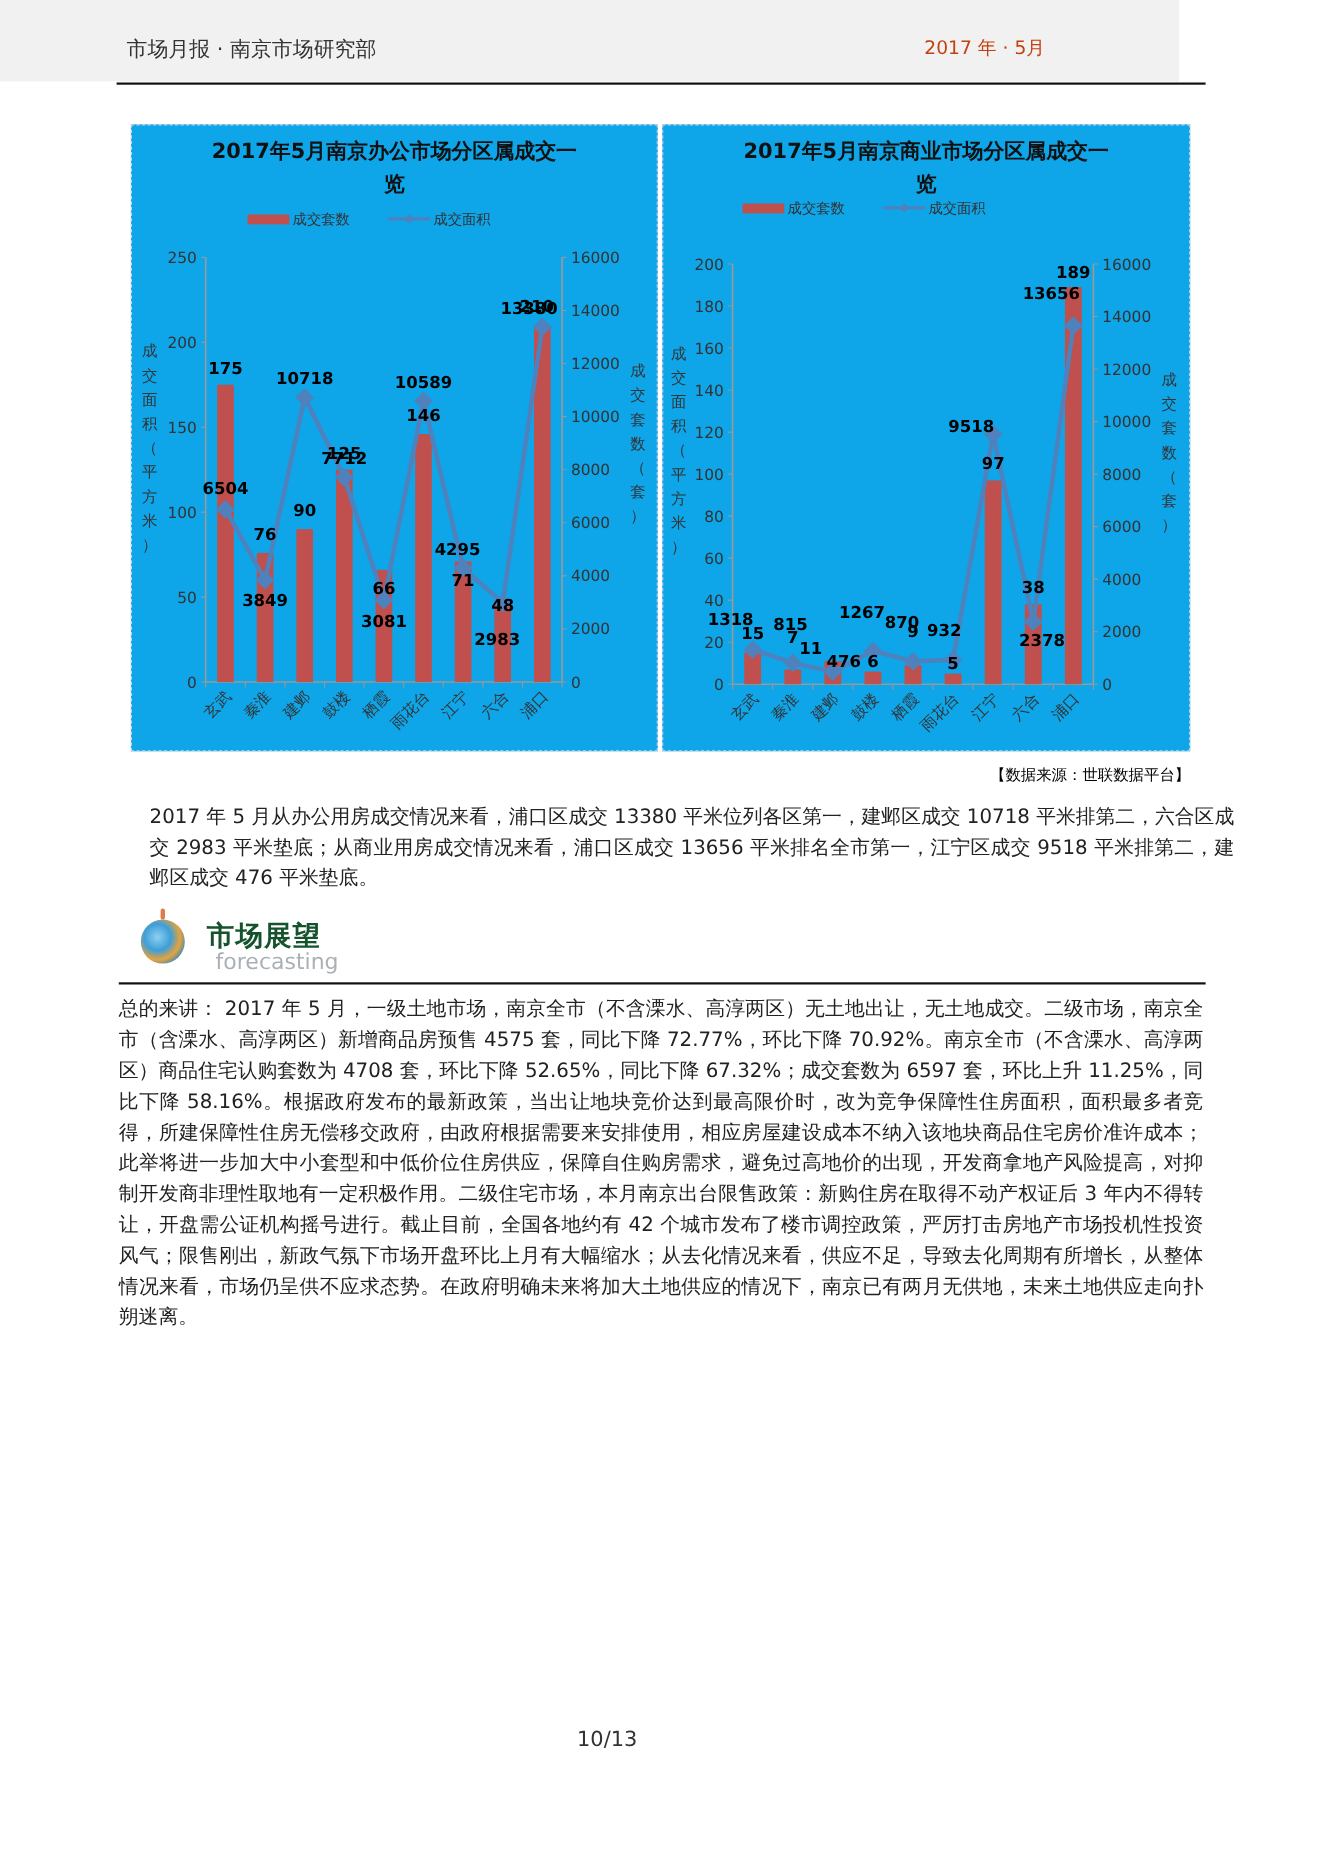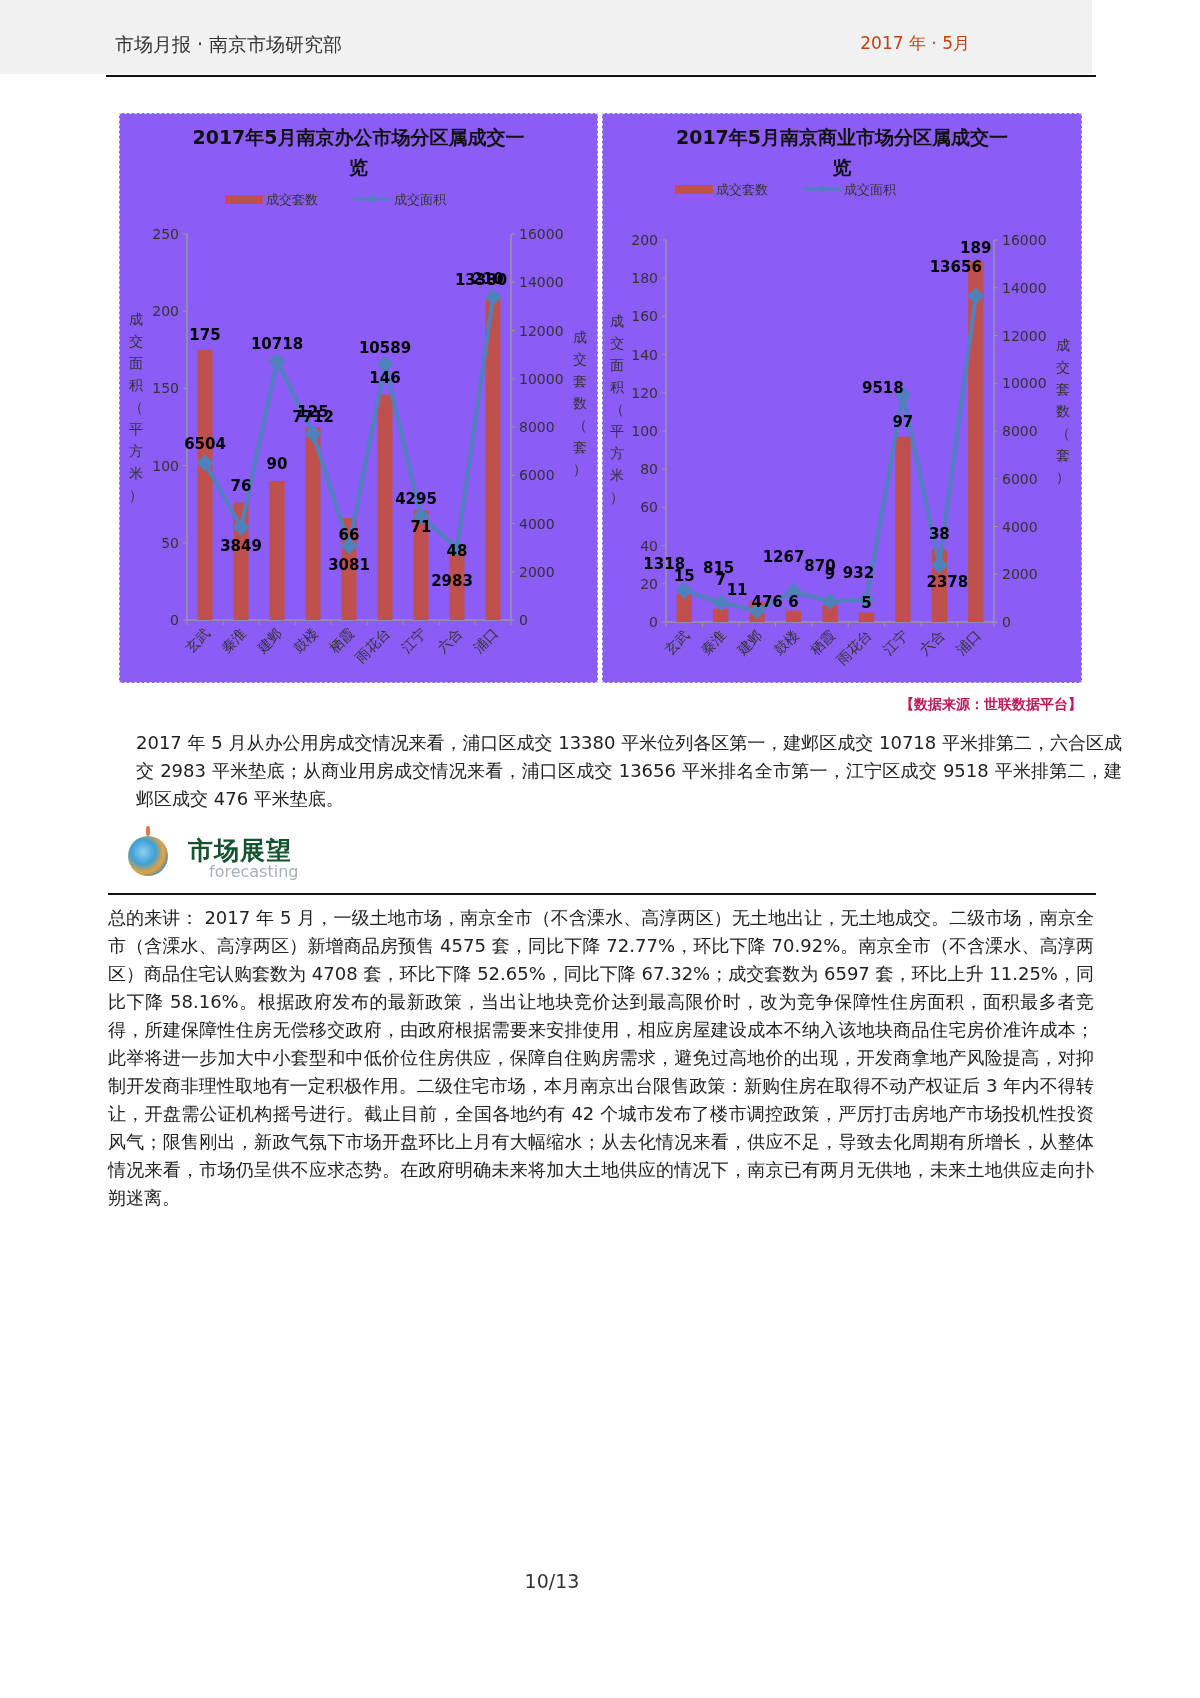--- a/index.html
+++ b/index.html
@@ -1,28 +1,28 @@
 <!DOCTYPE html>
 <html><head>
 <meta charset="utf-8">
 <style>
   html,body{margin:0;padding:0;}
   body{width:1200px;height:1698px;background:#fff;position:relative;font-family:"DejaVu Sans","Liberation Sans",sans-serif;color:#222;overflow:hidden;}
-  .header{position:absolute;left:0;top:0;width:1072px;height:74px;background:#f1f1f1;padding-left:20px;}
+  .header{position:absolute;left:0;top:0;width:1072px;height:74px;background:#f1f1f1;}
   .header-left{position:absolute;left:115px;top:32px;font-size:19px;color:#333;}
   .header-right{position:absolute;right:122px;top:32px;font-size:17px;color:#c2410c;}
   .header-rule{position:absolute;left:106px;top:75px;width:990px;height:2px;background:#111;}
-  .chart-box{position:absolute;border:1px dashed #c9d3e3;background:#8b5cf6;}
+  .chart-box{position:absolute;border:1px dashed #c9d3e3;background:#0ea5e9;}
   svg text{font-family:"DejaVu Sans","Liberation Sans",sans-serif;}
-  .source{position:absolute;right:118px;top:696px;font-size:14px;font-weight:bold;color:#be185d;}
+  .source{position:absolute;right:118px;top:696px;font-size:14px;font-weight:normal;color:#000000;}
   .para{position:absolute;left:108px;width:986px;font-size:18px;line-height:28px;color:#222;text-align:justify;}
   .p1{top:729px;margin-left:28px;}
   .logo{position:absolute;left:118px;top:822px;width:190px;height:68px;}
   .logo-title{position:absolute;left:70px;top:12px;font-size:25px;font-weight:bold;color:#14532d;letter-spacing:1px;}
-  .logo-sub{position:absolute;left:91px;top:40px;font-size:16px;color:#aab0b5;}
+  .logo-sub{position:absolute;left:78px;top:40px;font-size:20px;color:#aab0b5;}
   .globe{position:absolute;left:10px;top:14px;width:40px;height:40px;border-radius:50%;background:radial-gradient(circle at 38% 40%,#8fd0f0 0%,#3d9fd8 35%,#e8a33a 60%,#2b88c8 80%);}
   .globe-tip{position:absolute;left:28px;top:4px;width:4px;height:10px;background:#e07a4a;border-radius:2px;}
   .section-rule{position:absolute;left:108px;top:893px;width:988px;height:2px;background:#111;}
   .p2{top:904px;}
   .lead{font-weight:normal;}
   .page-num{position:absolute;left:0;width:1104px;top:1570px;text-align:center;font-size:19px;color:#333;}
 </style>
 </head>
 <body>
 

